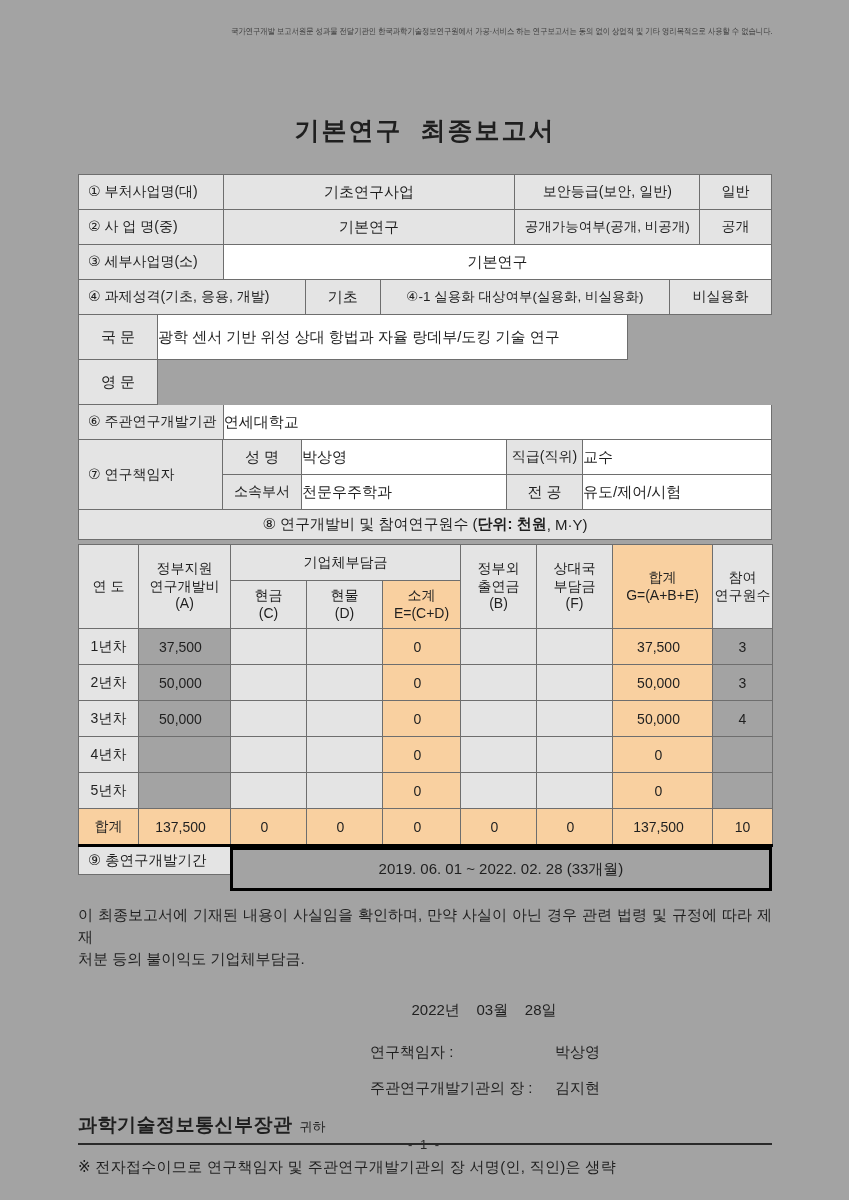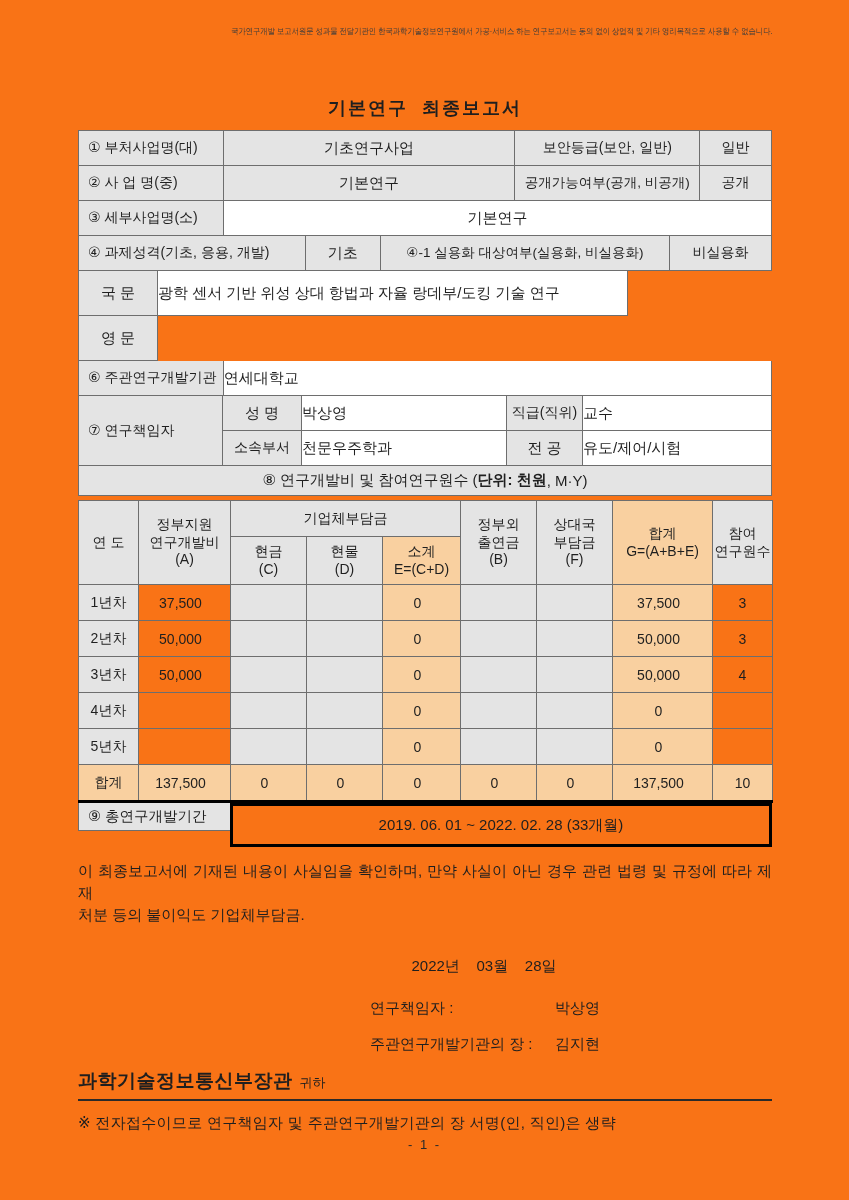--- a/index.html
+++ b/index.html
@@ -7,37 +7,37 @@
     --cell-orange:#f9d0a0;
     --line:#6e6e6e;
     --line-dark:#000000;
     --ink:#1f1f1f;
   }
   *{margin:0;padding:0;box-sizing:border-box;}
   html,body{background:#fff;}
   .page{
     position:relative;
     width:849px;height:1200px;
-    background:#f97316;
+    background:#a3a3a3;
     font-family:"Liberation Sans","DejaVu Sans",sans-serif;
     color:var(--ink);
     overflow:hidden;
   }
   .content{margin-left:78px;width:694px;}
   .disclaimer{
     position:absolute;top:26px;right:77px;
     font-size:8.5px;color:#3c3c3c;white-space:nowrap;
     transform:scaleX(0.86);transform-origin:100% 50%;
   }
   .title{
     padding-top:96px;text-align:center;
-    font-size:18px;font-weight:bold;letter-spacing:2px;white-space:pre;
+    font-size:25px;font-weight:bold;letter-spacing:2px;white-space:pre;margin-top:18px;
   }
   
-  .itbl{margin-top:10px;border-top:1px solid var(--line);border-left:1px solid var(--line);}
+  .itbl{margin-top:27px;border-top:1px solid var(--line);border-left:1px solid var(--line);}
   .irow{display:flex;}
   .cell{
     border-right:1px solid var(--line);border-bottom:1px solid var(--line);
     display:flex;align-items:center;justify-content:center;
     font-size:15px;overflow:hidden;
   }
   .lab{background:var(--cell-gray);justify-content:flex-start;padding-left:9px;font-size:14px;}
   .grayc{background:var(--cell-gray);}
   .whitec{background:#fff;}
   .leftc{justify-content:flex-start;}

